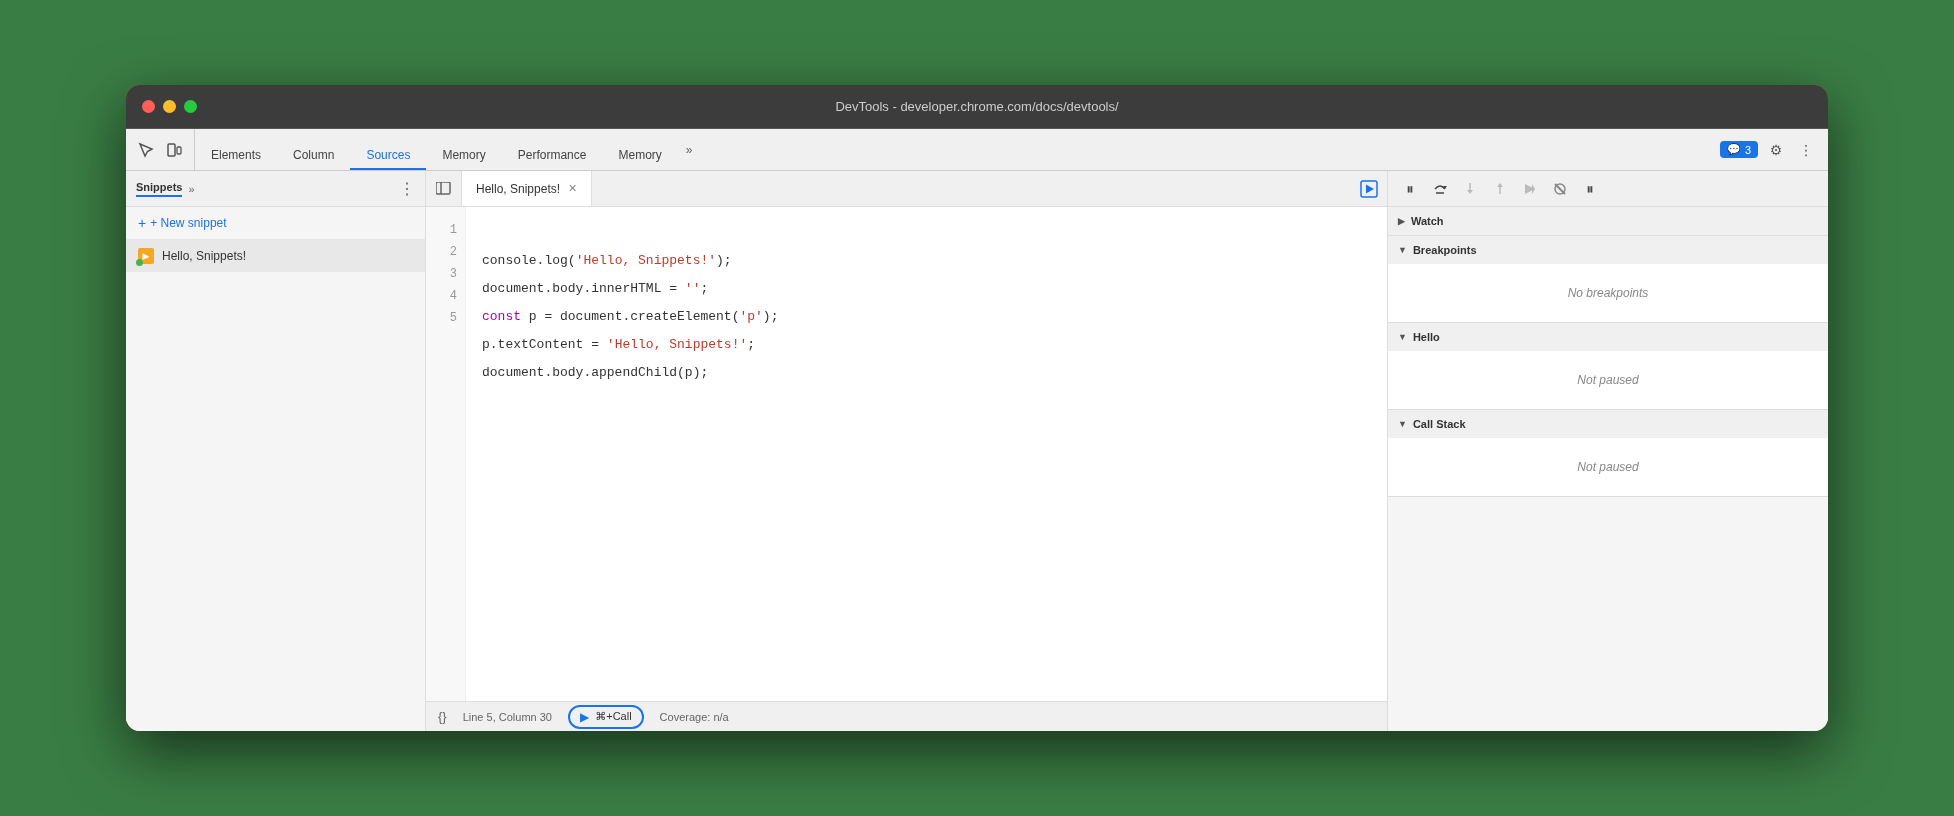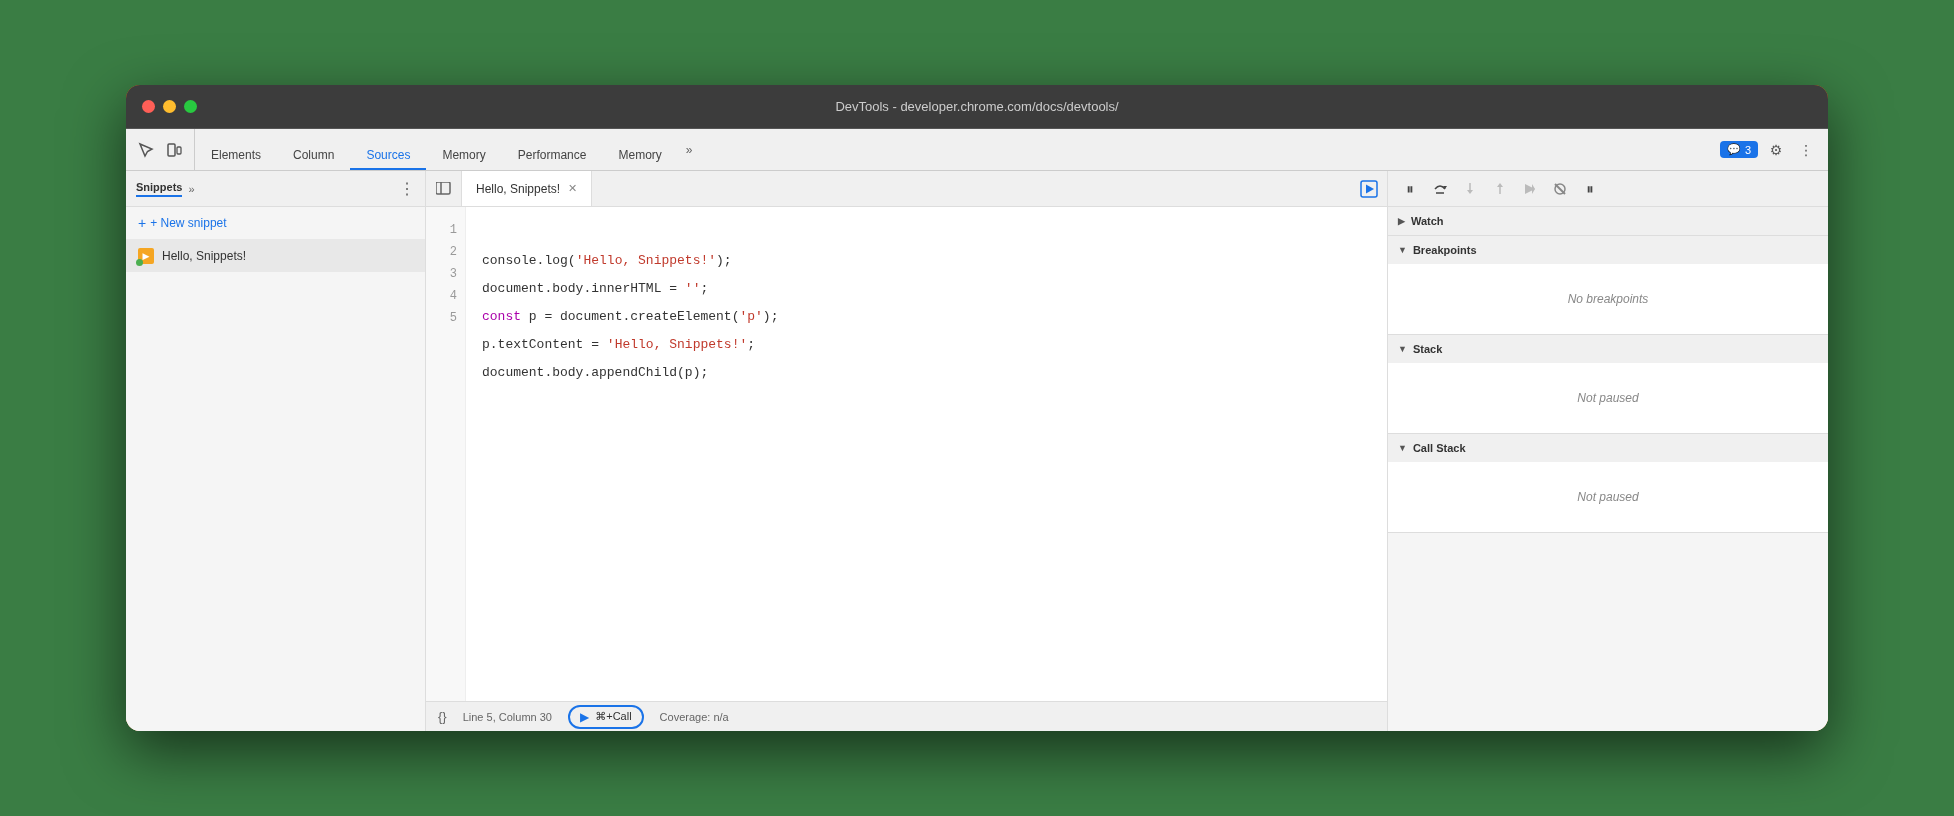--- a/index.html
+++ b/index.html
@@ -329,21 +329,21 @@
       padding: 8px 10px;
       font-size: 11px;
       font-weight: 600;
       color: #333;
       cursor: pointer;
       background: #f0f0f0;
       user-select: none;
     }
     .debug-triangle { font-size: 9px; color: #555; }
     .debug-section-content {
-      padding: 20px 16px;
+      padding: 14px 16px;
       background: white;
     }
     .no-data-text {
       font-size: 12px;
       color: #888;
       font-style: italic;
       text-align: center;
       padding: 8px 0;
     }
     
@@ -519,21 +519,21 @@
               <span>Breakpoints</span>
             </div>
             <div class="debug-section-content">
               <div class="no-data-text">No breakpoints</div>
             </div>
           </div>
 
           <div class="debug-section">
             <div class="debug-section-header">
               <span class="debug-triangle">▼</span>
-              <span>Stack</span>
+              <span>Hello</span>
             </div>
             <div class="debug-section-content">
               <div class="no-data-text">Not paused</div>
             </div>
           </div>
 
           <div class="debug-section">
             <div class="debug-section-header">
               <span class="debug-triangle">▼</span>
               <span>Call Stack</span>

